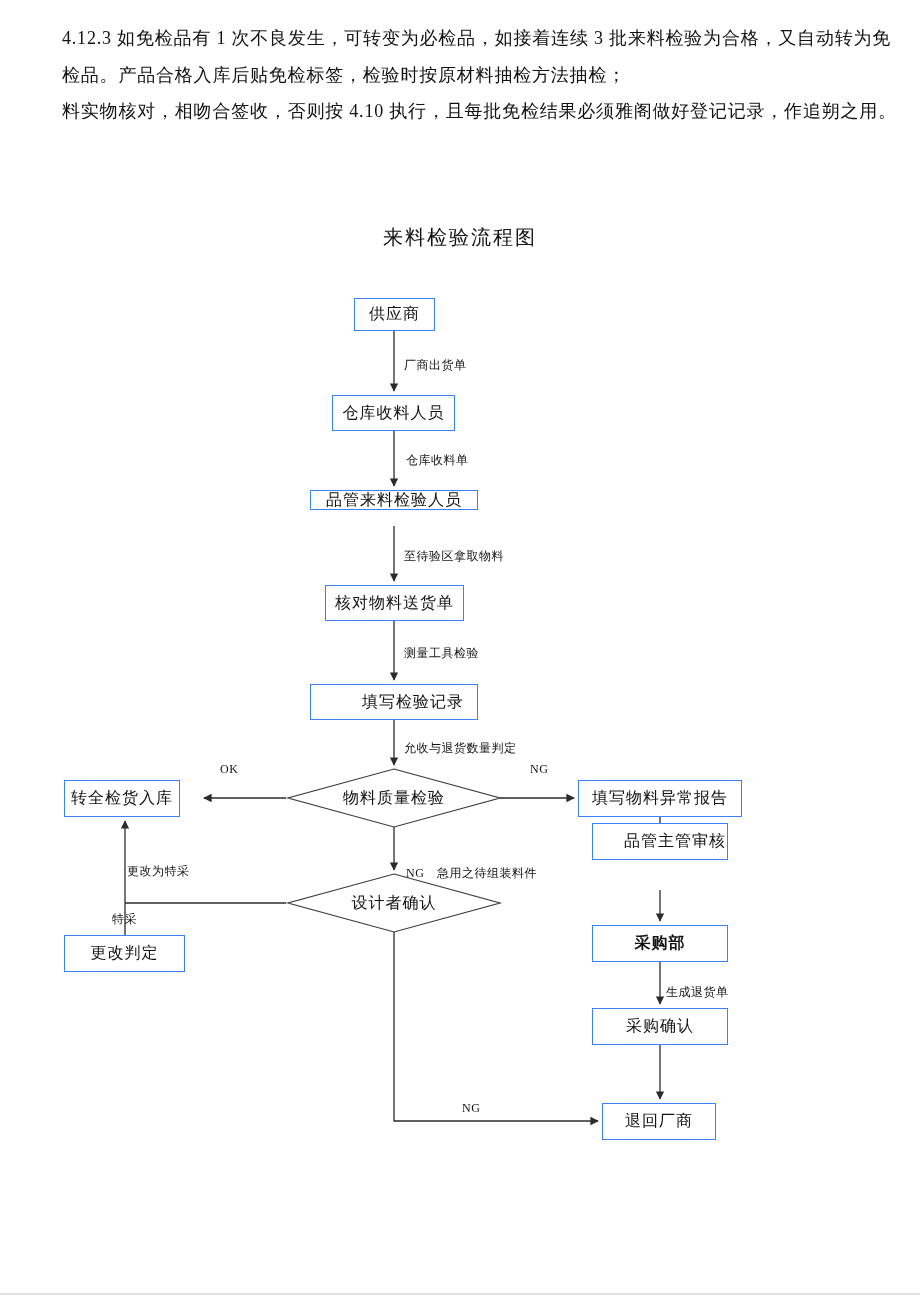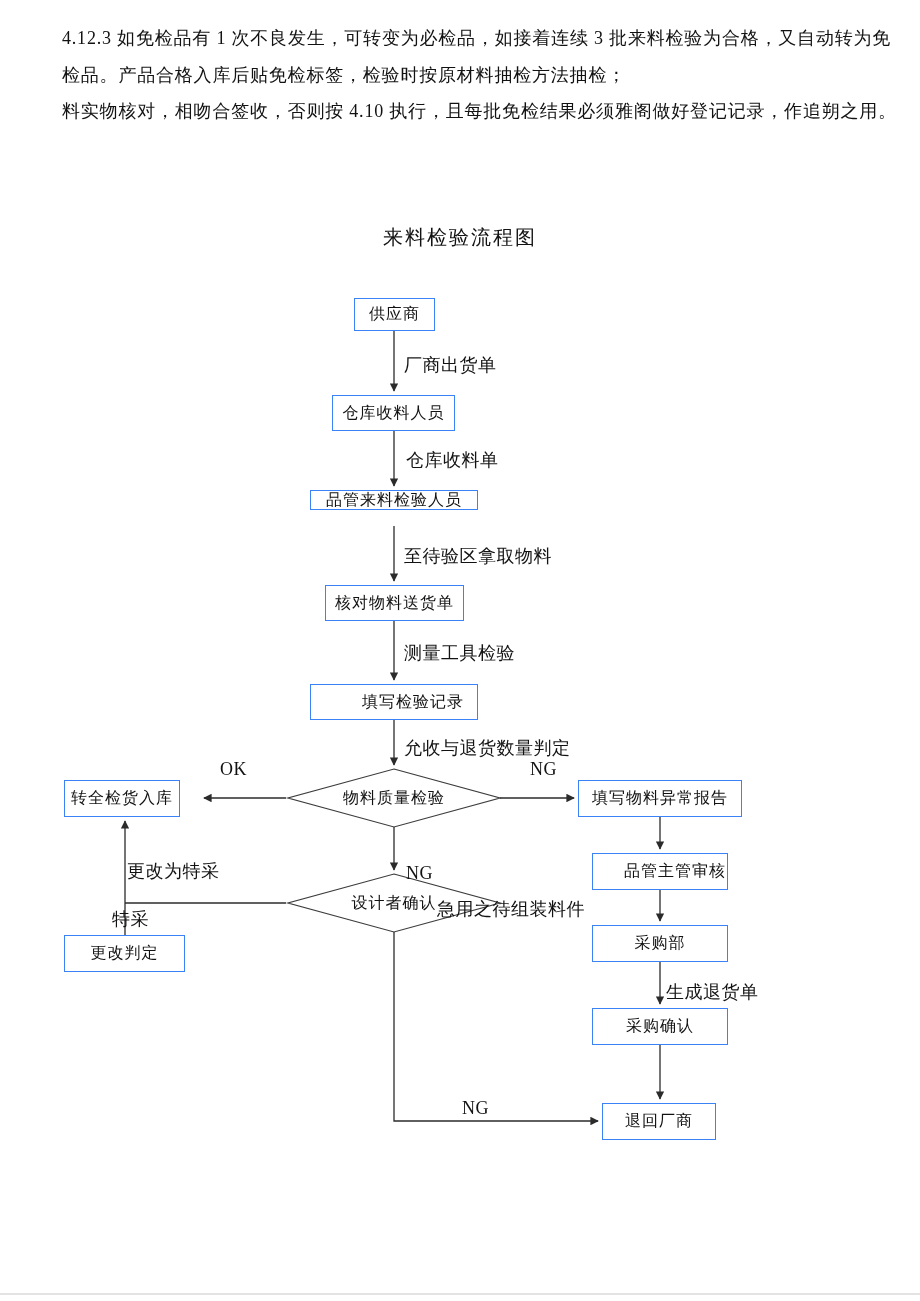--- a/index.html
+++ b/index.html
@@ -49,21 +49,21 @@
     display: flex; align-items: center; justify-content: center;
     font-size: 16px;
     letter-spacing: 1px;
     z-index: 3;
     white-space: nowrap;
   }
 
   
   .elabel {
     position: absolute;
-    font-size: 18px;
+    font-size: 12px;
     letter-spacing: 0.5px;
     line-height: 18px;
     z-index: 3;
     white-space: nowrap;
   }
 
   svg.connectors { position: absolute; left: 0; top: 0; z-index: 1; }
 
   .bottom-rule {
     position: absolute; left: 0; top: 1293px; width: 920px; height: 2px;
@@ -115,37 +115,37 @@
   </svg>
 
   <div class="node" style="left:354px;top:298px;width:81px;height:33px;">供应商</div>
   <div class="node" style="left:332px;top:395px;width:123px;height:36px;">仓库收料人员</div>
   <div class="node" style="left:310px;top:490px;width:168px;height:20px;">品管来料检验人员</div>
   <div class="node" style="left:325px;top:585px;width:139px;height:36px;">核对物料送货单</div>
   <div class="node" style="left:310px;top:684px;width:168px;height:36px;padding-left:38px;">填写检验记录</div>
   <div class="node" style="left:64px;top:780px;width:116px;height:37px;">转全检货入库</div>
   <div class="node" style="left:578px;top:780px;width:164px;height:37px;">填写物料异常报告</div>
   <div class="node" style="left:64px;top:935px;width:121px;height:37px;">更改判定</div>
-  <div class="node" style="left:592px;top:853px;width:136px;height:37px;padding-left:30px;">品管主管审核</div>
-  <div class="node" style="left:592px;top:925px;width:136px;height:37px;">采购部</div>
+  <div class="node" style="left:592px;top:823px;width:136px;height:37px;padding-left:30px;">品管主管审核</div>
+  <div class="node" style="left:592px;top:925px;width:136px;height:37px;font-weight:bold;">采购部</div>
   <div class="node" style="left:592px;top:1008px;width:136px;height:37px;">采购确认</div>
   <div class="node" style="left:602px;top:1103px;width:114px;height:37px;">退回厂商</div>
 
   <div class="dlabel" style="left:288px;top:769px;width:212px;height:58px;">物料质量检验</div>
   <div class="dlabel" style="left:288px;top:874px;width:212px;height:58px;">设计者确认</div>
 
   <div class="elabel" style="left:404px;top:356px;">厂商出货单</div>
   <div class="elabel" style="left:406px;top:451px;">仓库收料单</div>
   <div class="elabel" style="left:404px;top:547px;">至待验区拿取物料</div>
   <div class="elabel" style="left:404px;top:644px;">测量工具检验</div>
   <div class="elabel" style="left:404px;top:739px;">允收与退货数量判定</div>
   <div class="elabel" style="left:220px;top:760px;">OK</div>
   <div class="elabel" style="left:530px;top:760px;">NG</div>
   <div class="elabel" style="left:406px;top:864px;">NG</div>
-  <div class="elabel" style="left:437px;top:864px;margin-top:36px;">急用之待组装料件</div>
+  <div class="elabel" style="left:437px;top:864px;">急用之待组装料件</div>
   <div class="elabel" style="left:127px;top:862px;">更改为特采</div>
   <div class="elabel" style="left:112px;top:910px;">特采</div>
   <div class="elabel" style="left:666px;top:983px;">生成退货单</div>
   <div class="elabel" style="left:462px;top:1099px;">NG</div>
 
   <div class="bottom-rule"></div>
 
 </div>
 
 </body></html>

